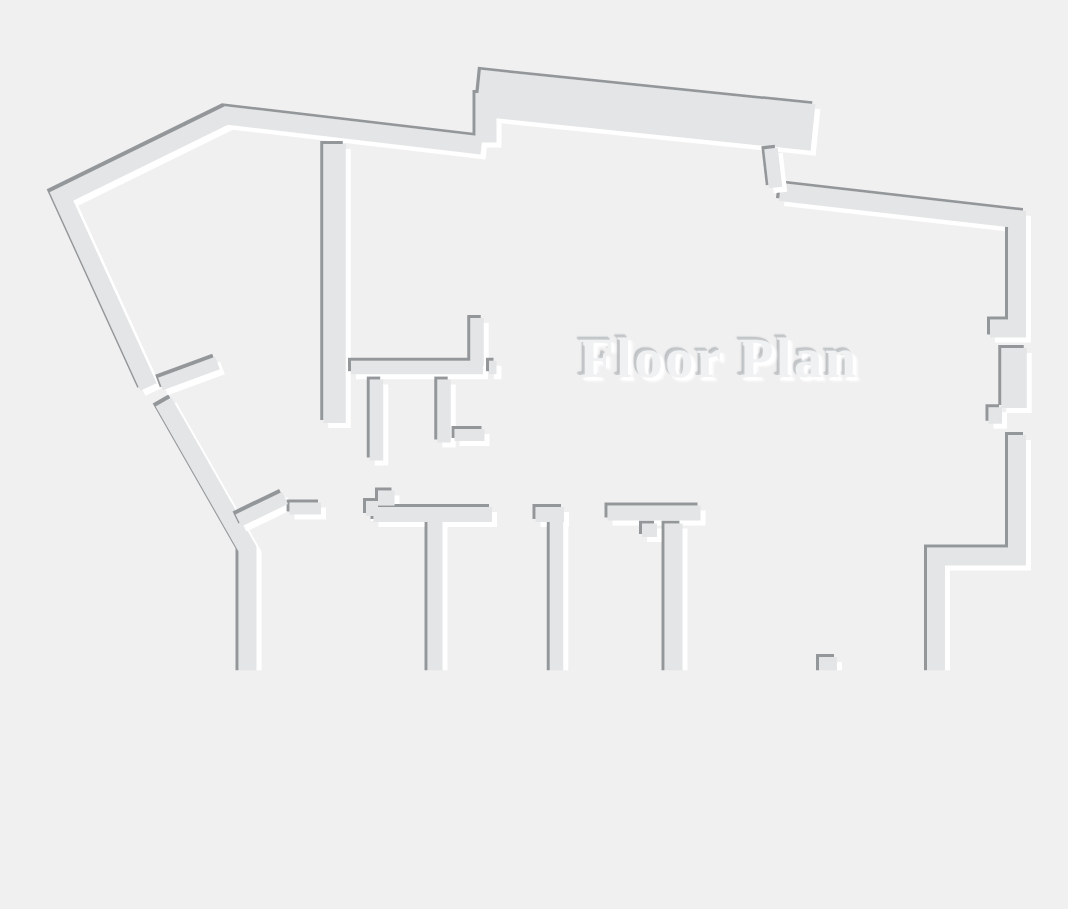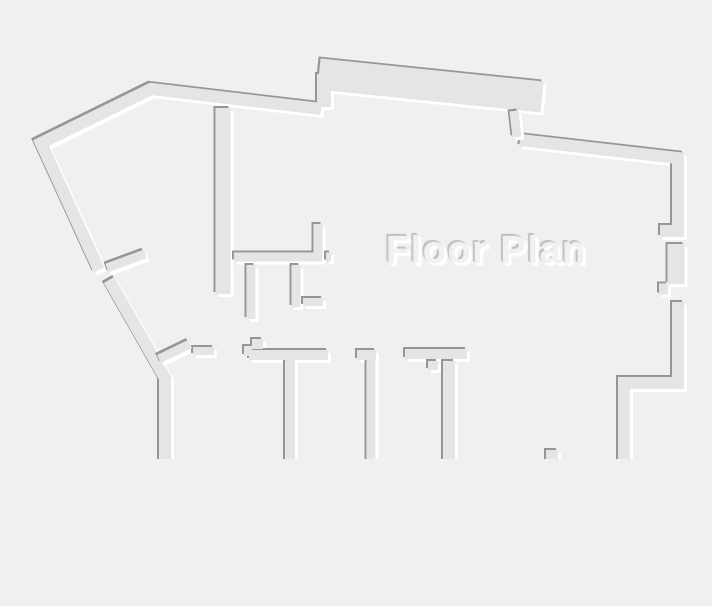--- a/index.html
+++ b/index.html
@@ -6,22 +6,21 @@
     margin: 0;
     padding: 0;
     background: #f0f0f1;
   }
   .stage {
     position: relative;
     width: 712px;
     height: 447px;
     background: var(--bg, #f0f0f1);
     overflow: hidden;
-    font-family: Liberation Sans, sans-serif;
-    margin-top: 12px;
+    font-family: Liberation Serif, serif;
   }
   .stage svg {
     position: absolute;
     left: 0;
     top: 0;
   }
   .plan-title {
     position: absolute;
     left: 386px;
     top: 217px;

